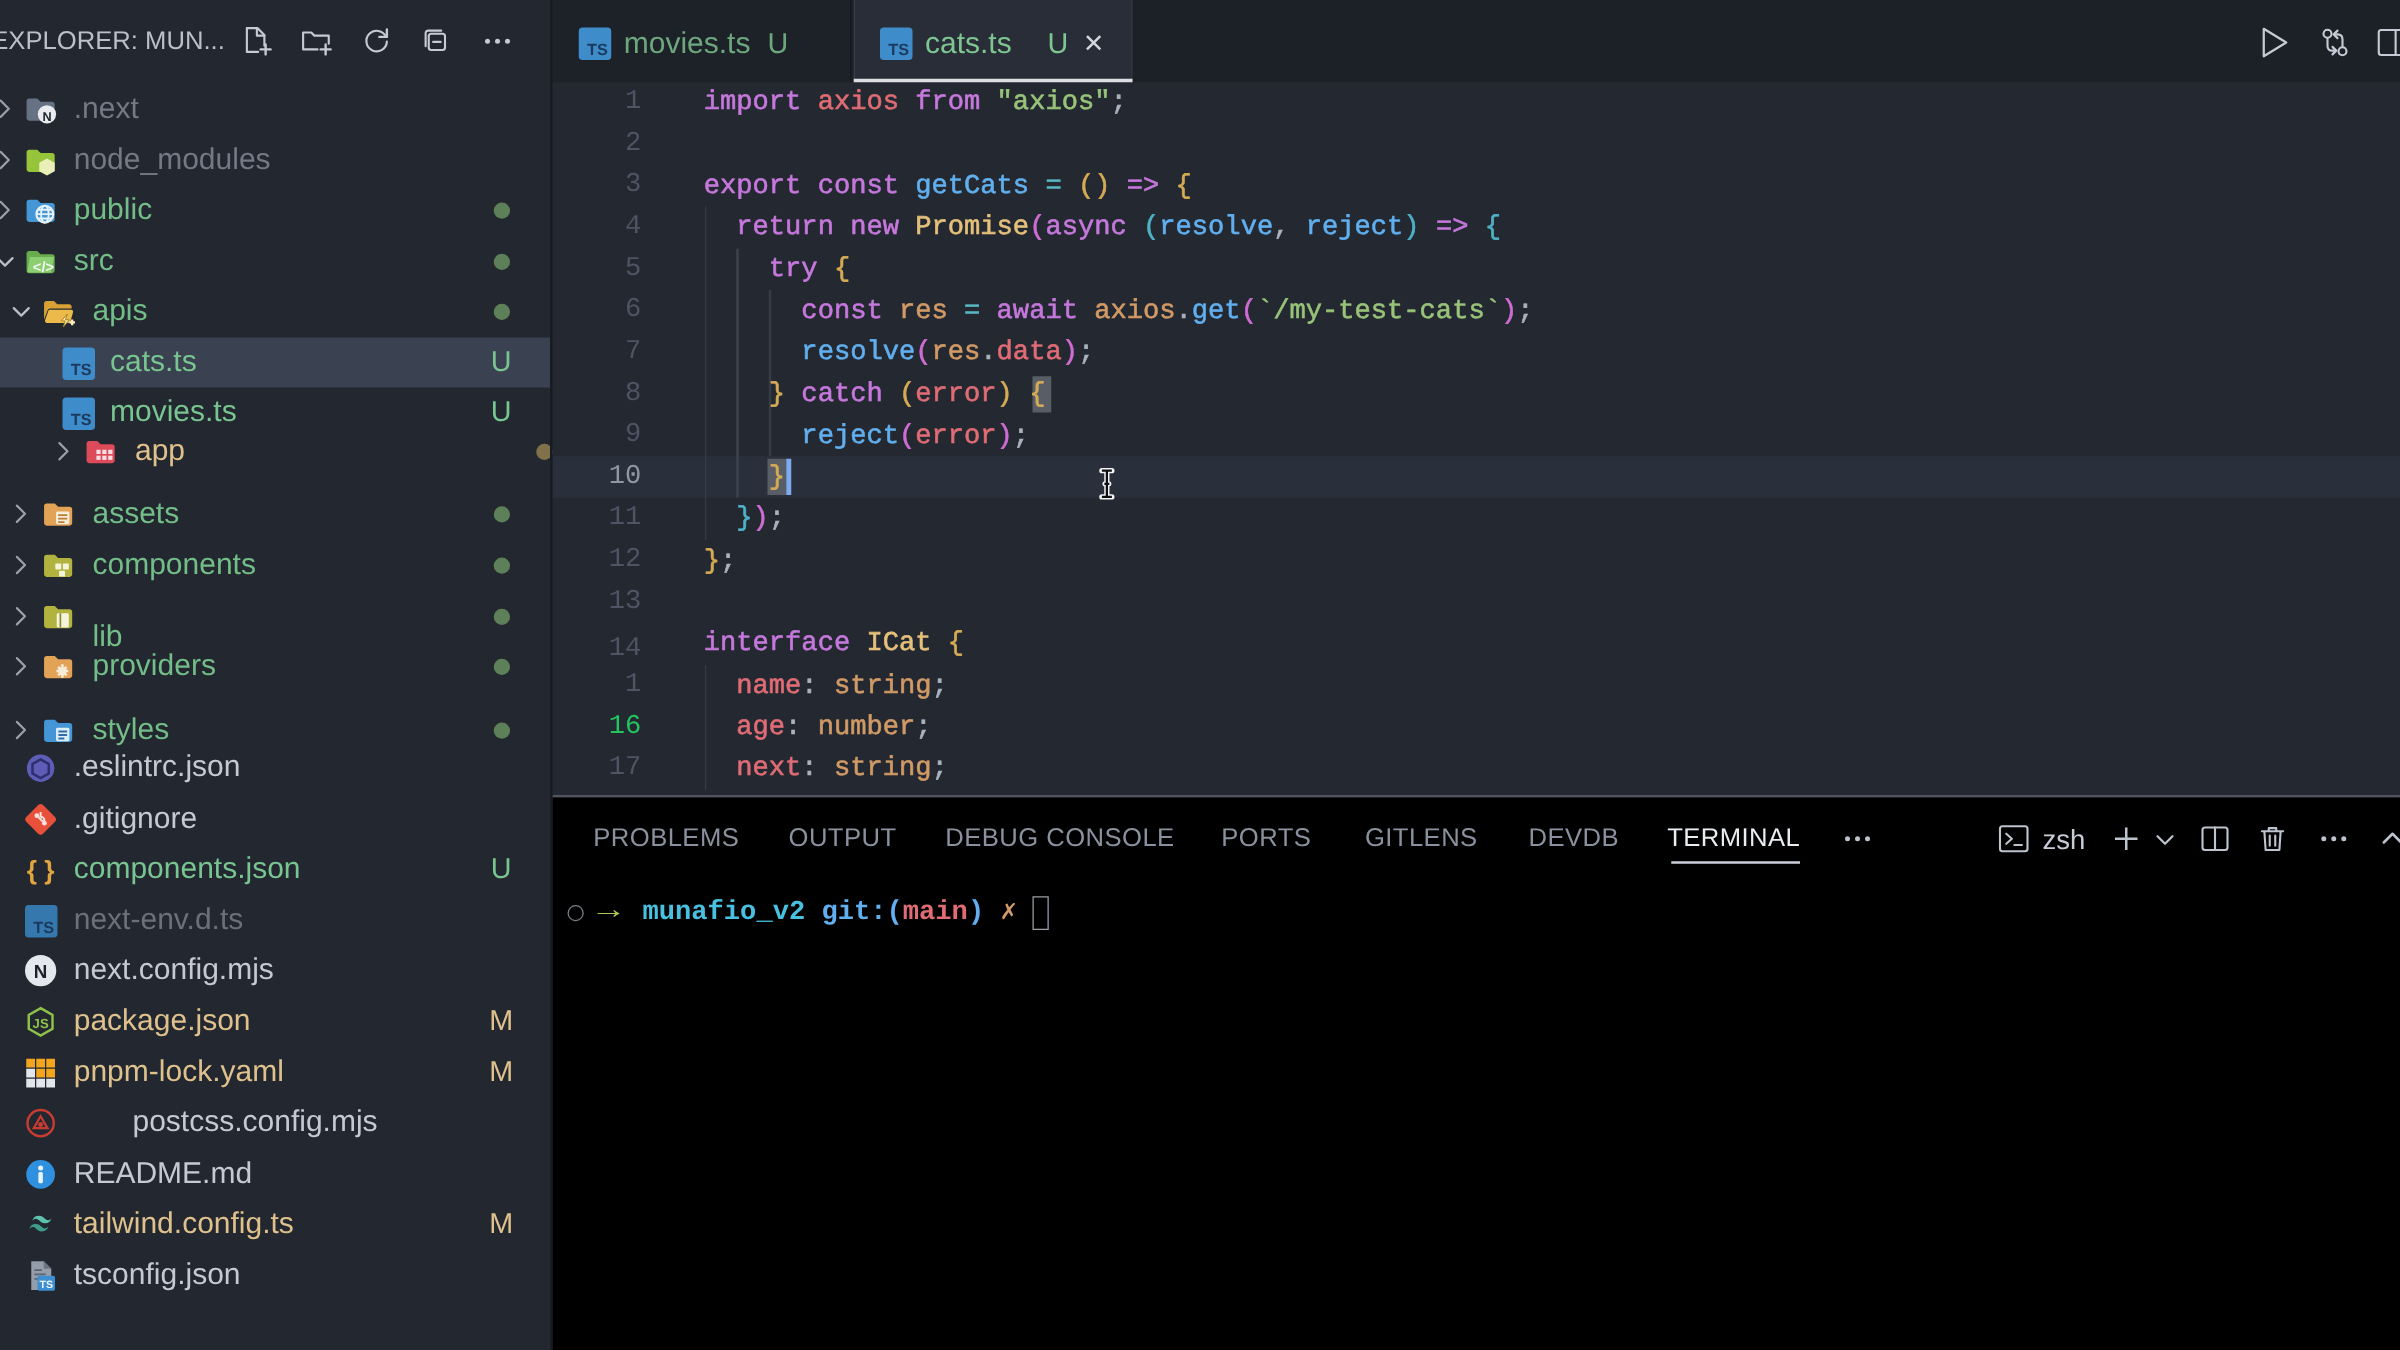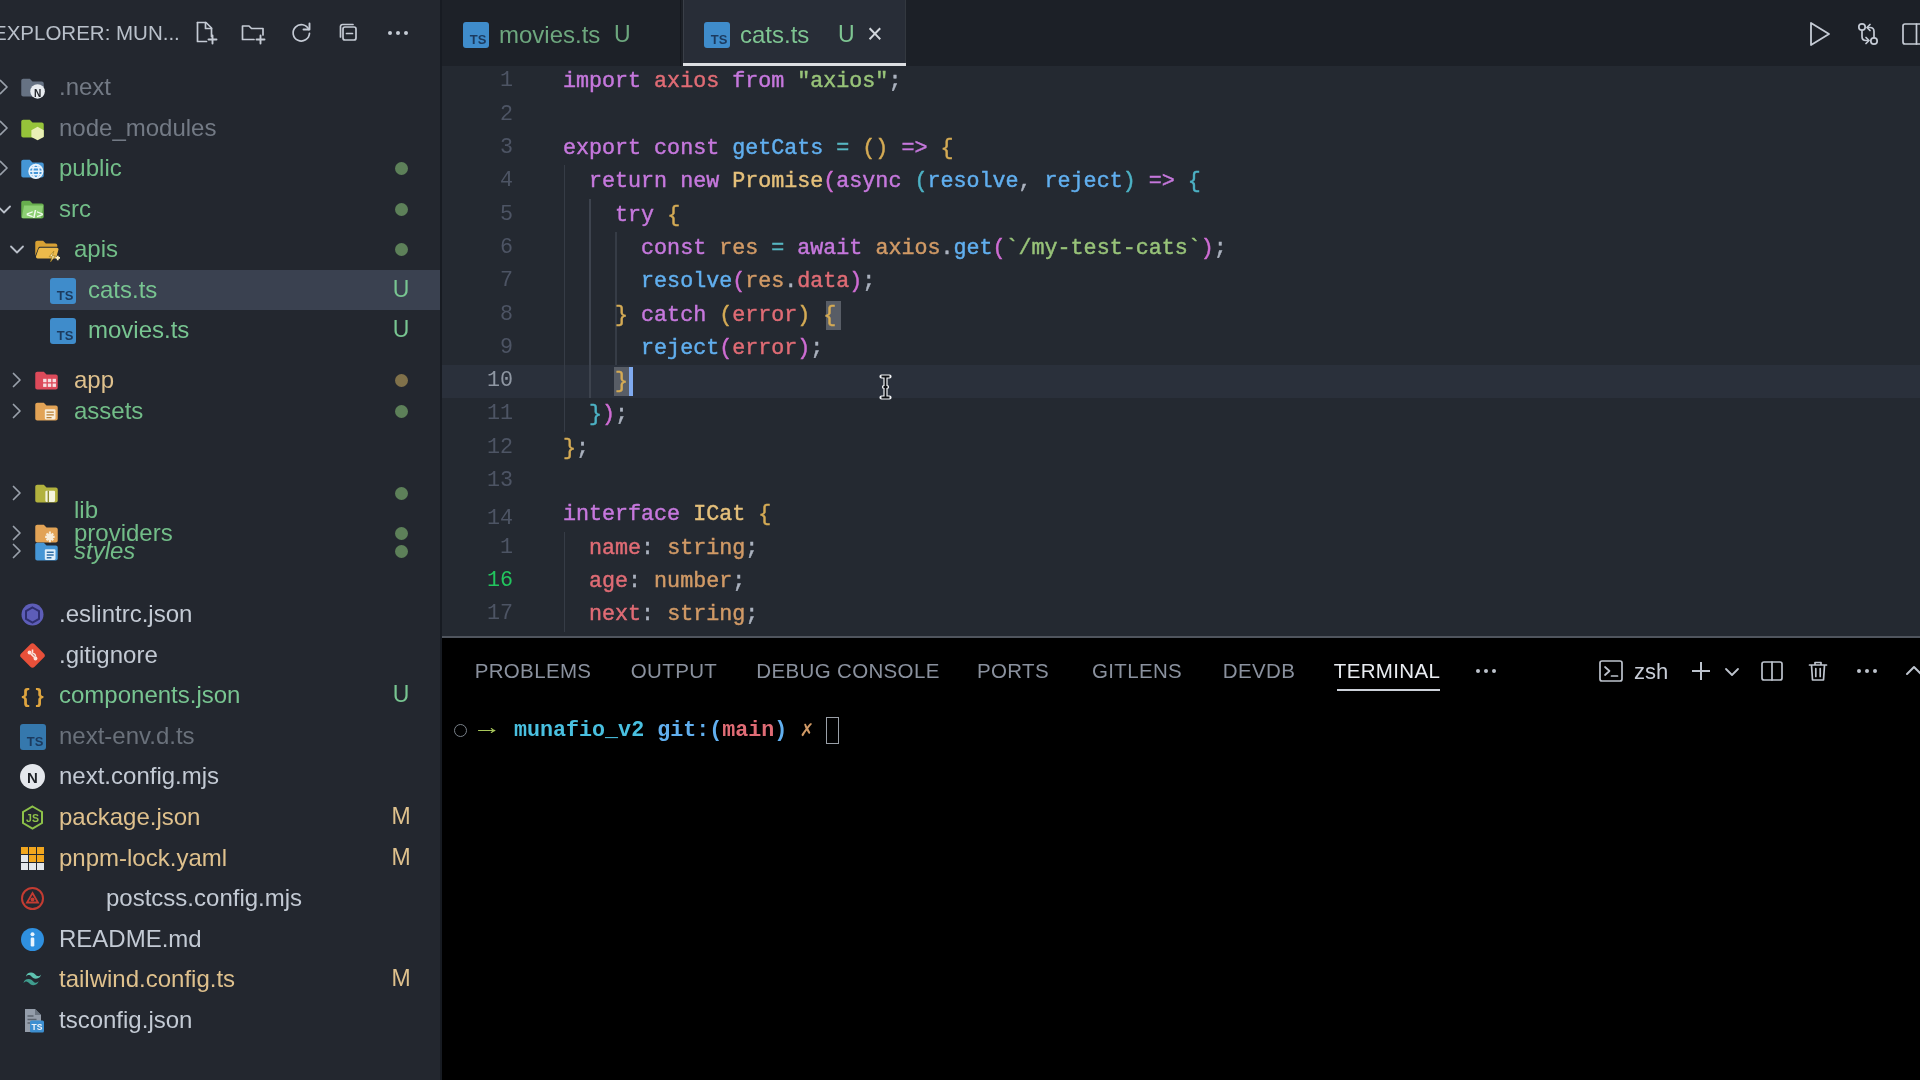--- a/index.html
+++ b/index.html
@@ -278,21 +278,21 @@
 <div class="badge" style="left:390px; top:6px; width:22px; color:#78c591;">U</div>
 </div>
 <div class="row" style="top:310.3px;">
 <div class="icon" style="left:49px; top:7px;"><svg width="28" height="28" viewBox="0 0 28 28">
           <rect x="1" y="1" width="26" height="26" rx="3" fill="#3f8ccb"></rect>
           <text x="16" y="23" font-family="Liberation Sans" font-size="13" font-weight="bold" fill="#1c3a5e" text-anchor="middle">TS</text>
         </svg></div>
 <div class="rowlbl" style="left:88px; top:6px; color:#78c591;">movies.ts</div>
 <div class="badge" style="left:390px; top:6px; width:22px; color:#78c591;">U</div>
 </div>
-<div class="row" style="top:360px;">
+<div class="row" style="top:341px;margin-left:34px;">
 <div class="icon" style="left:5px; top:8px;"><svg width="24" height="24" viewBox="0 0 24 24">
           <path d="M8.5 5.5 15 12 8.5 18.5" fill="none" stroke="#9aa1ab" stroke-width="1.7" stroke-linecap="round" stroke-linejoin="round"></path>
         </svg></div>
 <div class="icon" style="left:33px; top:7px;"><svg width="27" height="27" viewBox="0 0 24 24">
           <path fill="#dd4a5a" d="M9.6 4.2 12 6.6h8.2c1 0 1.8.8 1.8 1.8v9.8c0 1-.8 1.8-1.8 1.8H3.8c-1 0-1.8-.8-1.8-1.8V6c0-1 .8-1.8 1.8-1.8z"></path>
           <g fill="#f6dfe2">
             <rect x="9" y="10.5" width="3" height="3"></rect>
             <rect x="13.2" y="10.5" width="3" height="3"></rect>
             <rect x="17.4" y="10.5" width="3" height="3"></rect>
             <rect x="9" y="14.7" width="3" height="3"></rect>
@@ -308,20 +308,35 @@
           <path d="M8.5 5.5 15 12 8.5 18.5" fill="none" stroke="#9aa1ab" stroke-width="1.7" stroke-linecap="round" stroke-linejoin="round"></path>
         </svg></div>
 <div class="icon" style="left:33px; top:7px;"><svg width="27" height="27" viewBox="0 0 24 24">
           <path fill="#e2a356" d="M9.6 4.2 12 6.6h8.2c1 0 1.8.8 1.8 1.8v9.8c0 1-.8 1.8-1.8 1.8H3.8c-1 0-1.8-.8-1.8-1.8V6c0-1 .8-1.8 1.8-1.8z"></path>
           <rect x="10.5" y="10" width="9.5" height="9" rx="1" fill="#f7ecd9"></rect>
           <path stroke="#b97f35" stroke-width="1.2" d="M12 12.5h6.5M12 15h6.5M12 17.5h4.5"></path>
         </svg></div>
 <div class="rowlbl" style="left:74px; top:6px; color:#72bd88;">assets</div>
 <div class="dot" style="left:395px; top:14px; background:#5d8059;"></div>
 </div>
+<div class="row" style="top:432.0px;">
+<div class="icon" style="left:5px; top:8px;"><svg width="24" height="24" viewBox="0 0 24 24">
+          <path d="M8.5 5.5 15 12 8.5 18.5" fill="none" stroke="#9aa1ab" stroke-width="1.7" stroke-linecap="round" stroke-linejoin="round"></path>
+        </svg></div>
+<div class="icon" style="left:33px; top:7px;"><svg width="27" height="27" viewBox="0 0 24 24">
+          <path fill="#b2b23e" d="M9.6 4.2 12 6.6h8.2c1 0 1.8.8 1.8 1.8v9.8c0 1-.8 1.8-1.8 1.8H3.8c-1 0-1.8-.8-1.8-1.8V6c0-1 .8-1.8 1.8-1.8z"></path>
+          <g fill="#f4f4dd">
+            <rect x="10" y="10.5" width="4.2" height="4.2" rx="0.5"></rect>
+            <rect x="15.4" y="10.5" width="4.2" height="4.2" rx="0.5"></rect>
+            <rect x="12.7" y="15.6" width="4.2" height="4.2" rx="0.5"></rect>
+          </g>
+        </svg></div>
+<div class="rowlbl" style="left:74px; top:6px; color:#72bd88;">components</div>
+<div class="dot" style="left:395px; top:14px; background:#5d8059;"></div>
+</div>
 <div class="row" style="top:472.5px;">
 <div class="icon" style="left:5px; top:8px;"><svg width="24" height="24" viewBox="0 0 24 24">
           <path d="M8.5 5.5 15 12 8.5 18.5" fill="none" stroke="#9aa1ab" stroke-width="1.7" stroke-linecap="round" stroke-linejoin="round"></path>
         </svg></div>
 <div class="icon" style="left:33px; top:7px;"><svg width="27" height="27" viewBox="0 0 24 24">
           <path fill="#b2b23e" d="M9.6 4.2 12 6.6h8.2c1 0 1.8.8 1.8 1.8v9.8c0 1-.8 1.8-1.8 1.8H3.8c-1 0-1.8-.8-1.8-1.8V6c0-1 .8-1.8 1.8-1.8z"></path>
           <rect x="11" y="9.5" width="8.6" height="10" rx="1" fill="#f4f4dd"></rect>
           <path stroke="#8a8a2a" stroke-width="1.2" d="M13.6 9.5v10"></path>
         </svg></div>
 <div class="rowlbl" style="left:74px; top:23px; color:#72bd88;">lib</div>
@@ -334,21 +349,21 @@
 <div class="icon" style="left:33px; top:7px;"><svg width="27" height="27" viewBox="0 0 24 24">
           <path fill="#e2a356" d="M9.6 4.2 12 6.6h8.2c1 0 1.8.8 1.8 1.8v9.8c0 1-.8 1.8-1.8 1.8H3.8c-1 0-1.8-.8-1.8-1.8V6c0-1 .8-1.8 1.8-1.8z"></path>
           <circle cx="15" cy="15" r="3" fill="#f7ecd9"></circle>
           <g stroke="#f7ecd9" stroke-width="1.8">
             <path d="M15 10.2v2M15 17.8v2M10.8 15h2M17.2 15h2M12 12l1.4 1.4M16.6 16.6 18 18M18 12l-1.4 1.4M13.4 16.6 12 18"></path>
           </g>
         </svg></div>
 <div class="rowlbl" style="left:74px; top:6px; color:#72bd88;">providers</div>
 <div class="dot" style="left:395px; top:14px; background:#5d8059;"></div>
 </div>
-<div class="row" style="top:531px;font-style:italic;">
+<div class="row" style="top:564px;">
 <div class="icon" style="left:5px; top:8px;"><svg width="24" height="24" viewBox="0 0 24 24">
           <path d="M8.5 5.5 15 12 8.5 18.5" fill="none" stroke="#9aa1ab" stroke-width="1.7" stroke-linecap="round" stroke-linejoin="round"></path>
         </svg></div>
 <div class="icon" style="left:33px; top:7px;"><svg width="27" height="27" viewBox="0 0 24 24">
           <path fill="#4596d6" d="M9.6 4.2 12 6.6h8.2c1 0 1.8.8 1.8 1.8v9.8c0 1-.8 1.8-1.8 1.8H3.8c-1 0-1.8-.8-1.8-1.8V6c0-1 .8-1.8 1.8-1.8z"></path>
           <rect x="10.5" y="10" width="9.5" height="9.5" rx="1" fill="#ddeefb"></rect>
           <path stroke="#2f6ea6" stroke-width="1.4" d="M12.2 12.6h6.2M12.2 15.1h6.2M12.2 17.6h4.2"></path>
         </svg></div>
 <div class="rowlbl" style="left:74px; top:6px; color:#72bd88;">styles</div>
 <div class="dot" style="left:395px; top:14px; background:#5d8059;"></div>

